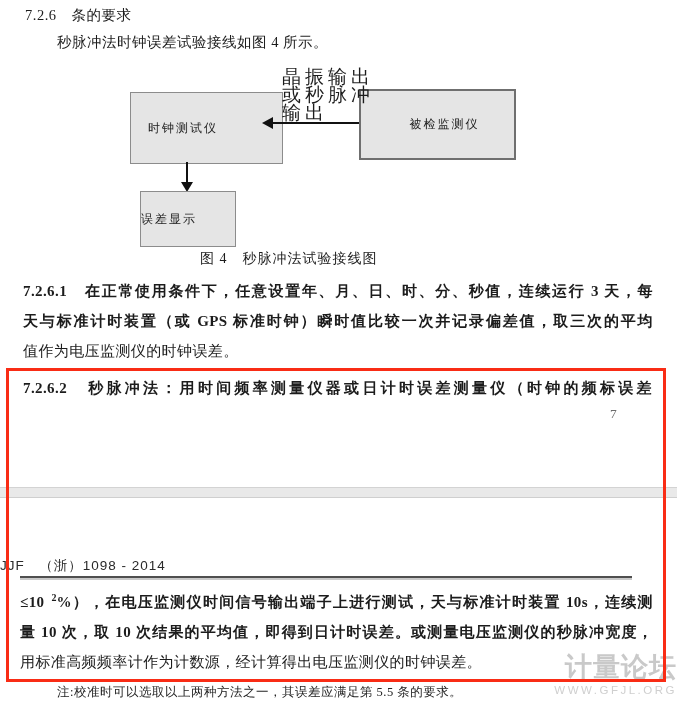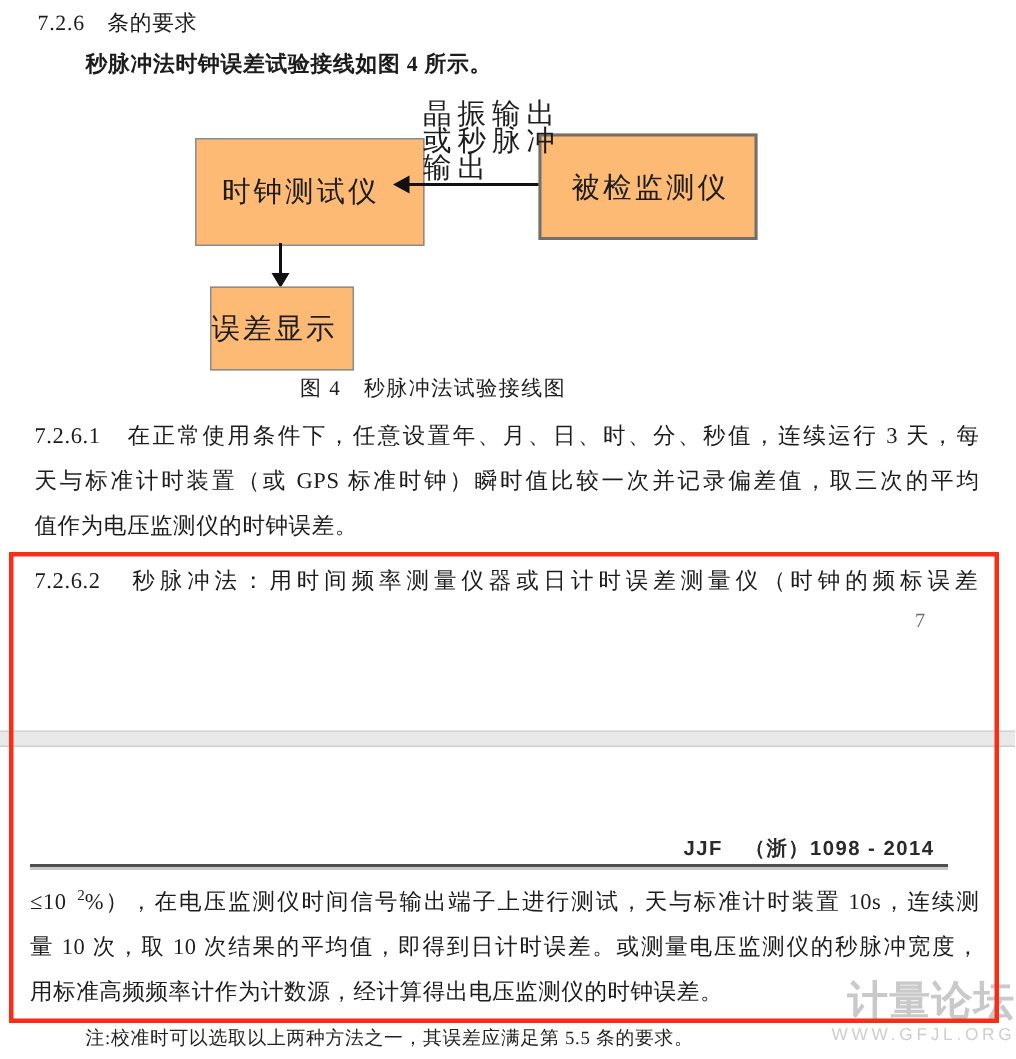--- a/index.html
+++ b/index.html
@@ -4,45 +4,45 @@
 <style>
   html,body{margin:0;padding:0;background:#fff;}
   #canvas{
     position:relative;width:677px;height:706px;background:#ffffff;
     font-family:"Liberation Serif","DejaVu Serif",serif;
     color:#1c1c1c;overflow:hidden;
   }
   .abs{position:absolute;}
   
   .h1{left:25px;top:6px;font-size:14.5px;letter-spacing:.5px;}
-  .intro{left:57px;top:33px;font-size:14.5px;letter-spacing:.5px;font-weight:bold;}
+  .intro{left:57px;top:33px;font-size:14.5px;letter-spacing:.5px;}
   
-  .dbox{position:absolute;border:1.5px solid #8c8c8c;background:#fdba74;
-        display:flex;align-items:center;font-size:19px;letter-spacing:2px;}
+  .dbox{position:absolute;border:1.5px solid #8c8c8c;background:#e5e5e5;
+        display:flex;align-items:center;font-size:12px;letter-spacing:2px;}
   .box-left{left:130px;top:92px;width:134px;height:70px;padding-left:17px;}
-  .box-right{left:359px;top:89px;width:139px;height:67px;border:2px solid #6f6f6f;justify-content:center;padding-left:3px;}
+  .box-right{left:359px;top:89px;width:139px;height:67px;border:2px solid #6f6f6f;justify-content:center;padding-left:14px;}
   .box-bottom{left:140px;top:191px;width:94px;height:54px;justify-content:flex-start;}
   .h-arrow-line{left:271px;top:122px;width:88px;height:2px;background:#111;}
   .h-arrow-head{left:262px;top:117px;width:0;height:0;border-top:6px solid transparent;border-bottom:6px solid transparent;border-right:11px solid #111;}
   .v-arrow-line{left:186px;top:162px;width:2px;height:22px;background:#111;}
   .v-arrow-head{left:181px;top:182px;width:0;height:0;border-left:6px solid transparent;border-right:6px solid transparent;border-top:10px solid #111;}
   .sig-label{left:282px;top:68px;font-size:19px;line-height:18px;letter-spacing:4px;z-index:2;}
   .fig-caption{left:200px;top:250px;font-size:14px;letter-spacing:1px;}
   
   .para{font-size:15px;line-height:30px;letter-spacing:.4px;}
   .p7261{left:23px;top:276px;width:630px;}
-  .jline{text-align:justify;text-align-last:justify;}
+  .jline{text-align:justify;text-align-last:justify;font-weight:bold;}
   .p7262{left:23px;top:373px;width:629px;}
   .pagenum{left:610px;top:406px;font-size:13.5px;color:#6b6b6b;}
   
   .redbox{left:6px;top:368px;width:654px;height:308px;border:3px solid #f92c15;z-index:5;background:transparent;pointer-events:none;}
   
   .sep{left:0;top:487px;width:677px;height:9px;background:#e9e9e9;border-top:1px solid #d3d3d3;border-bottom:1px solid #cfcfcf;z-index:1;}
   
-  .runhead{left:0;top:557px;width:623px;text-align:right;font-family:"Liberation Sans","DejaVu Sans",sans-serif;font-size:13.5px;font-weight:700;color:#2a2a2a;letter-spacing:1px;}
+  .runhead{left:0;top:557px;width:623px;text-align:left;font-family:"Liberation Sans","DejaVu Sans",sans-serif;font-size:13.5px;font-weight:400;color:#2a2a2a;letter-spacing:1px;}
   .headrule{left:20px;top:576px;width:612px;height:2px;background:#4f4f4f;box-shadow:0 2px 0 #c9c9c9;}
   .ppage2{left:20px;top:583px;width:633px;}
   .ppage2 sup{font-size:10px;margin-left:7px;letter-spacing:0;}
   .note{left:57px;top:684px;font-size:12.5px;letter-spacing:.5px;color:#222;text-align:center;}
   
   .wm{left:548px;top:650px;width:129px;text-align:right;z-index:3;
       font-family:"Liberation Sans","DejaVu Sans",sans-serif;color:#c9c9c9;}
   .wm-title{font-size:27px;font-weight:bold;letter-spacing:1px;line-height:34px;white-space:nowrap;}
   .wm-url{font-size:11.5px;letter-spacing:2.5px;line-height:13px;color:#cfcfcf;white-space:nowrap;}
 </style>

